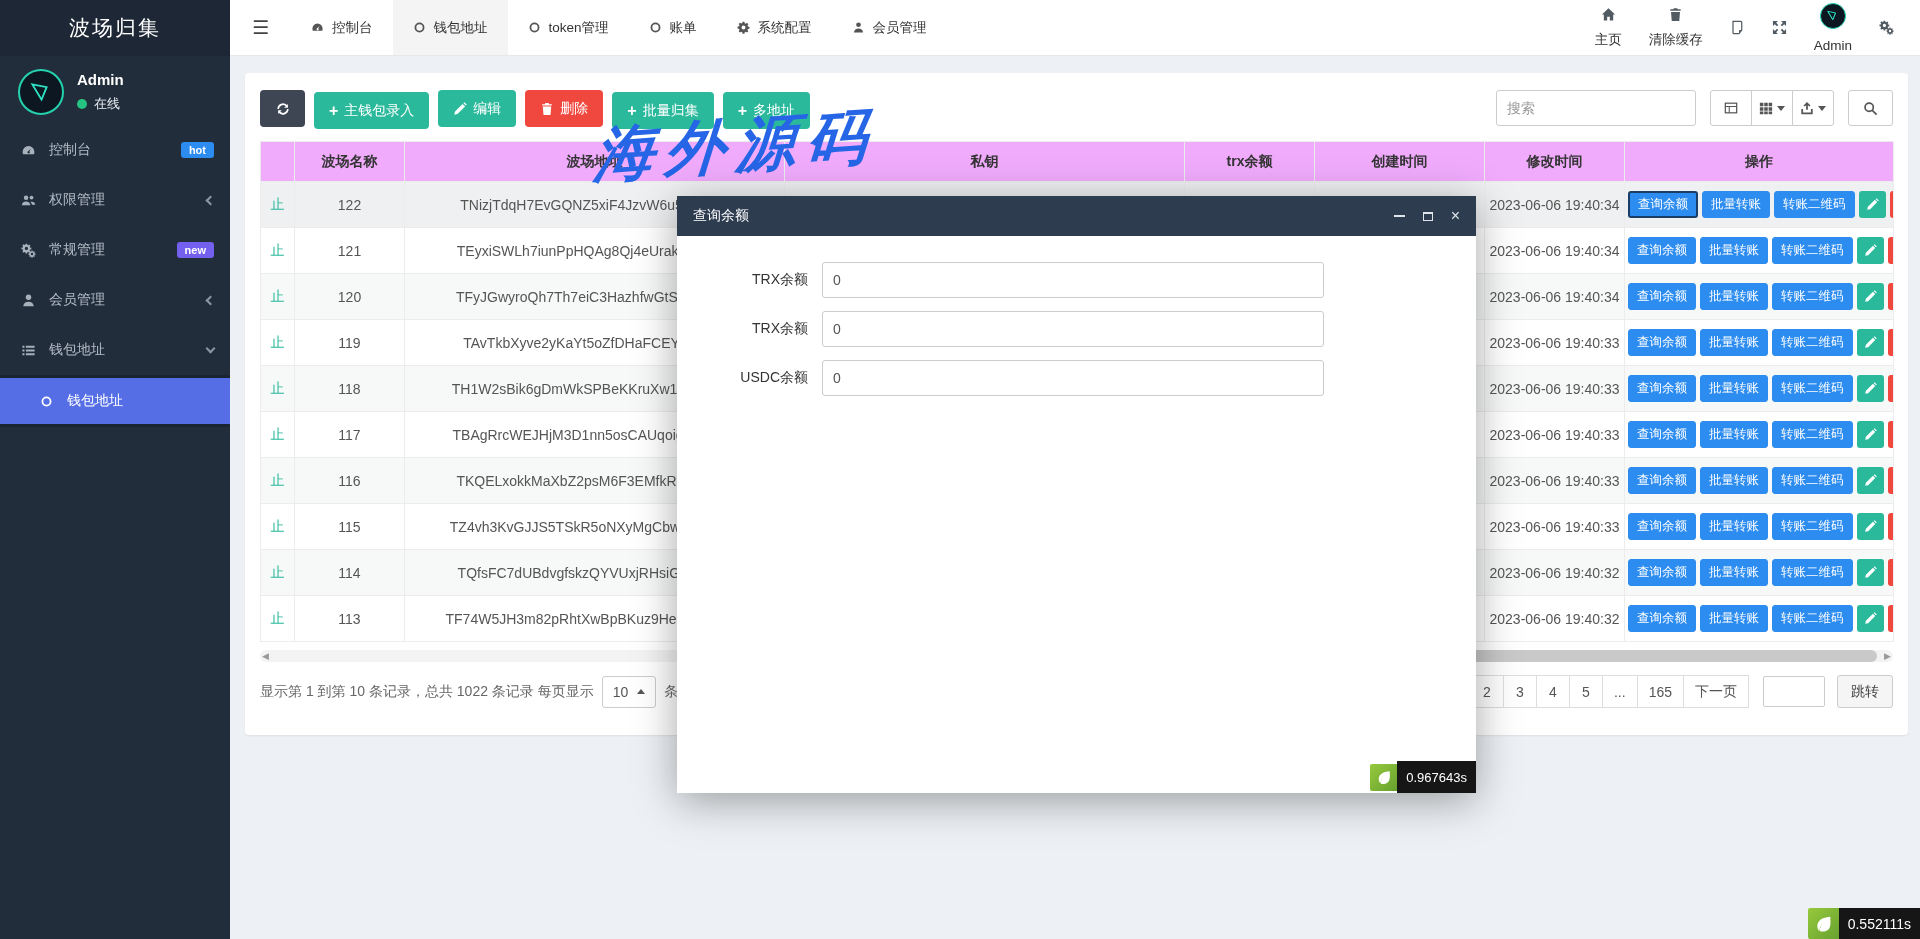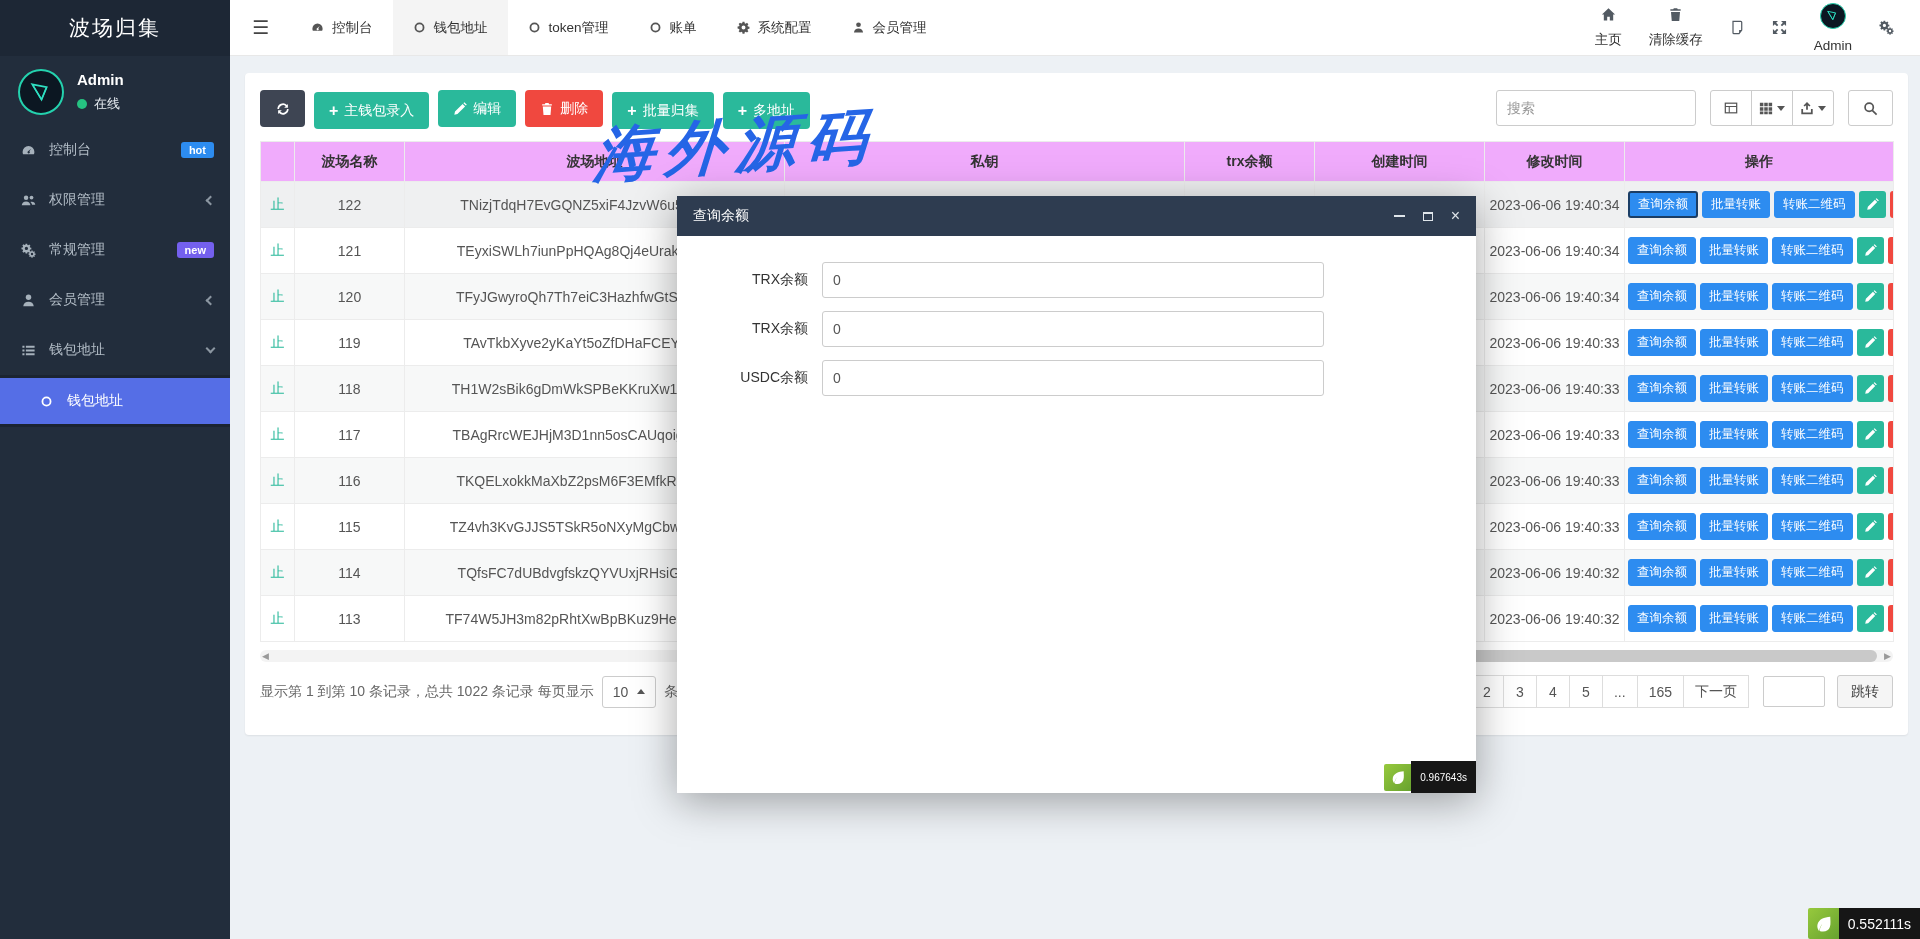--- a/index.html
+++ b/index.html
@@ -116,21 +116,21 @@
   .field-row { display:flex; align-items:center; margin-bottom:13px; }
   .field-label { width:115px; text-align:right; padding-right:14px; font-size:14px; color:#333; flex:none; }
   .field-input { width:502px; height:36px; border:1px solid #ccc; border-radius:3px; padding:0 10px; font-size:14px; color:#555; outline:none; font-family:inherit; }
 
   
   .timer { display:flex; align-items:center; position:absolute; }
   .timer-icon { background:linear-gradient(135deg,#97c93d,#67a22f); display:flex; align-items:center; justify-content:center; border-radius:2px 0 0 2px; }
   .timer-label { background:#161616; color:#fff; display:flex; align-items:center; padding:0 9px; }
   .modal .timer { right:0; bottom:0; }
   .modal .timer-icon { width:27px; height:27px; font-size:17px; }
-  .modal .timer-label { height:32px; font-size:10px; }
+  .modal .timer-label { height:32px; font-size:13px; }
   .global-timer { right:0; bottom:0; z-index:1100; }
   .global-timer .timer-icon { width:31px; height:31px; font-size:20px; }
   .global-timer .timer-label { height:31px; font-size:14px; }
 </style>
 </head>
 <body>
 
 <aside class="sidebar">
   <div class="logo">波场归集</div>
   <div class="user-panel">

